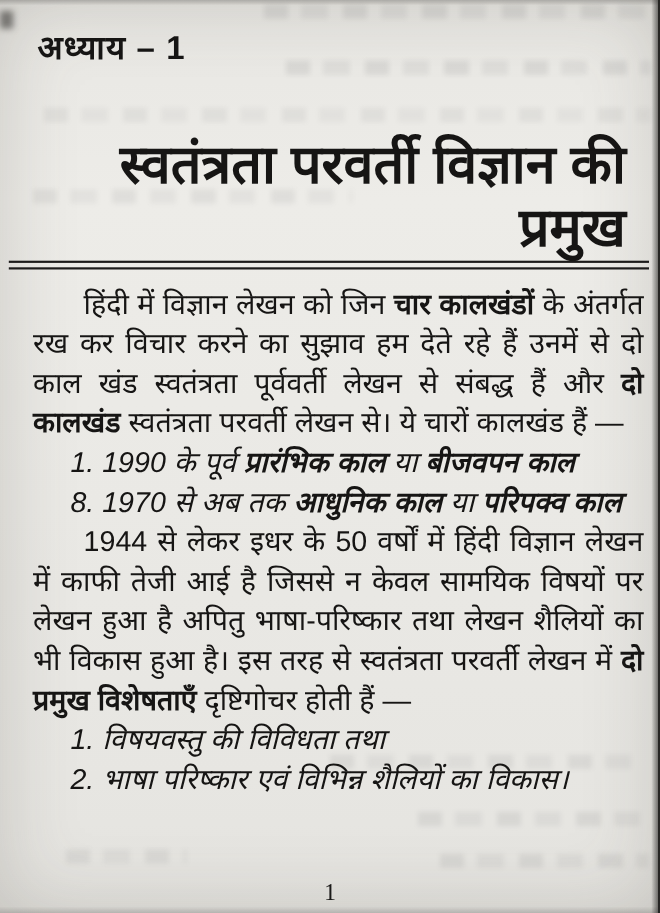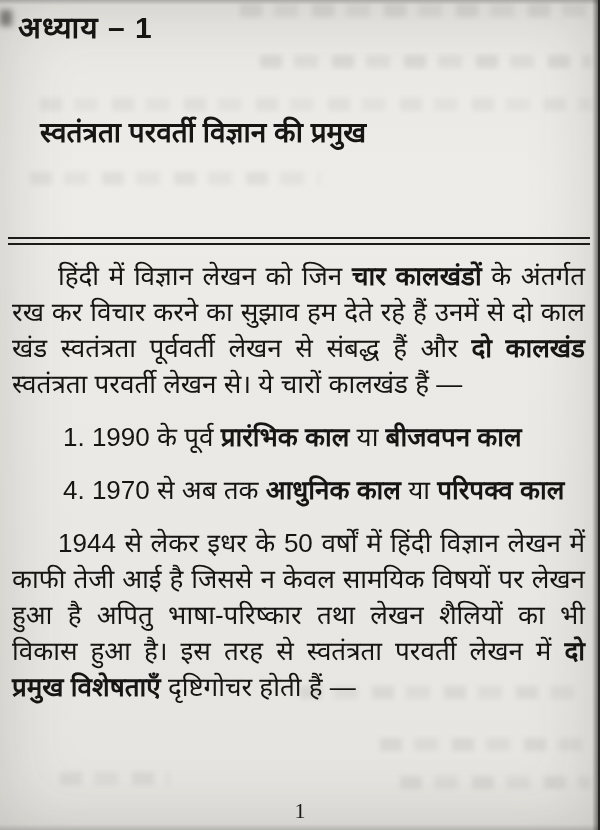--- a/index.html
+++ b/index.html
@@ -4,29 +4,29 @@
 <style>
   html,body{margin:0;padding:0;}
   body{width:600px;height:830px;overflow:hidden;background:#8a8884;}
   .page{
     position:relative;width:600px;height:830px;
     background:linear-gradient(180deg,#e8e7e3 0%,#edece8 22%,#eae9e5 55%,#e7e6e2 85%,#e4e3df 100%);
     box-shadow:inset 0 0 70px rgba(80,76,70,.22);
     font-family:"Liberation Sans","DejaVu Sans",sans-serif;
     color:#161514;
   }
-  .chapter{position:absolute;left:18px;top:6px;margin:0;font-size:30px;font-weight:bold;letter-spacing:1px;}
-  .title{position:absolute;top:104px;right:14px;left:40px;margin:0;text-align:left;font-size:28px;line-height:58px;font-weight:bold;}
+  .chapter{position:absolute;left:18px;top:6px;margin:16px;font-size:30px;font-weight:bold;letter-spacing:1px;}
+  .title{position:absolute;top:104px;right:14px;left:40px;margin:17px;text-align:right;font-size:49px;line-height:58px;font-weight:bold;}
   .title span{display:block;}
   .rule{position:absolute;left:8px;right:10px;top:237px;height:4px;
     border-top:2.5px solid #1c1b1a;border-bottom:2.5px solid #1c1b1a;}
-  .body{position:absolute;left:12px;right:15px;top:258px;font-size:26px;line-height:36px;text-align:justify;}
+  .body{position:absolute;left:30px;right:15px;top:258px;font-size:26px;line-height:36px;text-align:justify;}
   .para{margin:0;text-indent:46px;}
   .plist{margin:0;padding-left:34px;text-align:left;}
-  .litem{margin:17px;}
+  .litem{margin:0;font-style:italic;}
   b{font-weight:700;}
   .pageno{position:absolute;bottom:6px;left:0;right:0;text-align:center;
     font-family:"Liberation Serif","DejaVu Serif",serif;font-size:22px;color:#1b1a19;}
   
   .smudge{position:absolute;height:13px;filter:blur(2.5px);opacity:.45;pointer-events:none;
     background:repeating-linear-gradient(90deg,
       rgba(110,110,112,.30) 0 22px, rgba(110,110,112,0) 22px 34px,
       rgba(110,110,112,.22) 34px 58px, rgba(110,110,112,0) 58px 72px);}
   .s1{top:4px;left:240px;right:8px;}
   .s2{top:55px;left:260px;right:8px;}
@@ -66,25 +66,29 @@
   </h1>
 
   <div class="rule"></div>
 
   <div class="body">
 
     <p class="para"><span>हिंदी में विज्ञान लेखन को जिन </span><b>चार कालखंडों</b><span> के अंतर्गत रख कर विचार करने का सुझाव हम देते रहे हैं उनमें से दो काल खंड स्वतंत्रता पूर्ववर्ती लेखन से संबद्ध हैं और </span><b>दो कालखंड</b><span> स्वतंत्रता परवर्ती लेखन से। ये चारों कालखंड हैं —</span></p>
 
     <div class="plist">
       <p class="litem"><span>1. 1990 के पूर्व </span><b>प्रारंभिक काल</b><span> या </span><b>बीजवपन काल</b></p>
-      <p class="litem"><span>4. 1970 से अब तक </span><b>आधुनिक काल</b><span> या </span><b>परिपक्व काल</b></p>
+      <p class="litem"><span>8. 1970 से अब तक </span><b>आधुनिक काल</b><span> या </span><b>परिपक्व काल</b></p>
     </div>
 
     <p class="para"><span>1944 से लेकर इधर के 50 वर्षों में हिंदी विज्ञान लेखन में काफी तेजी आई है जिससे न केवल सामयिक विषयों पर लेखन हुआ है अपितु भाषा-परिष्कार तथा लेखन शैलियों का भी विकास हुआ है। इस तरह से स्वतंत्रता परवर्ती लेखन में </span><b>दो प्रमुख विशेषताएँ</b><span> दृष्टिगोचर होती हैं —</span></p>
 
+    <div class="plist">
+      <p class="litem">1. विषयवस्तु की विविधता तथा</p>
+      <p class="litem">2. भाषा परिष्कार एवं विभिन्न शैलियों का विकास।</p>
+    </div>
 
   </div>
 
   <div class="pageno">1</div>
 
   <div class="corner-smudge"></div>
   <div class="edge-top"></div>
   <div class="edge-bottom"></div>
   <div class="edge-right"></div>
 

